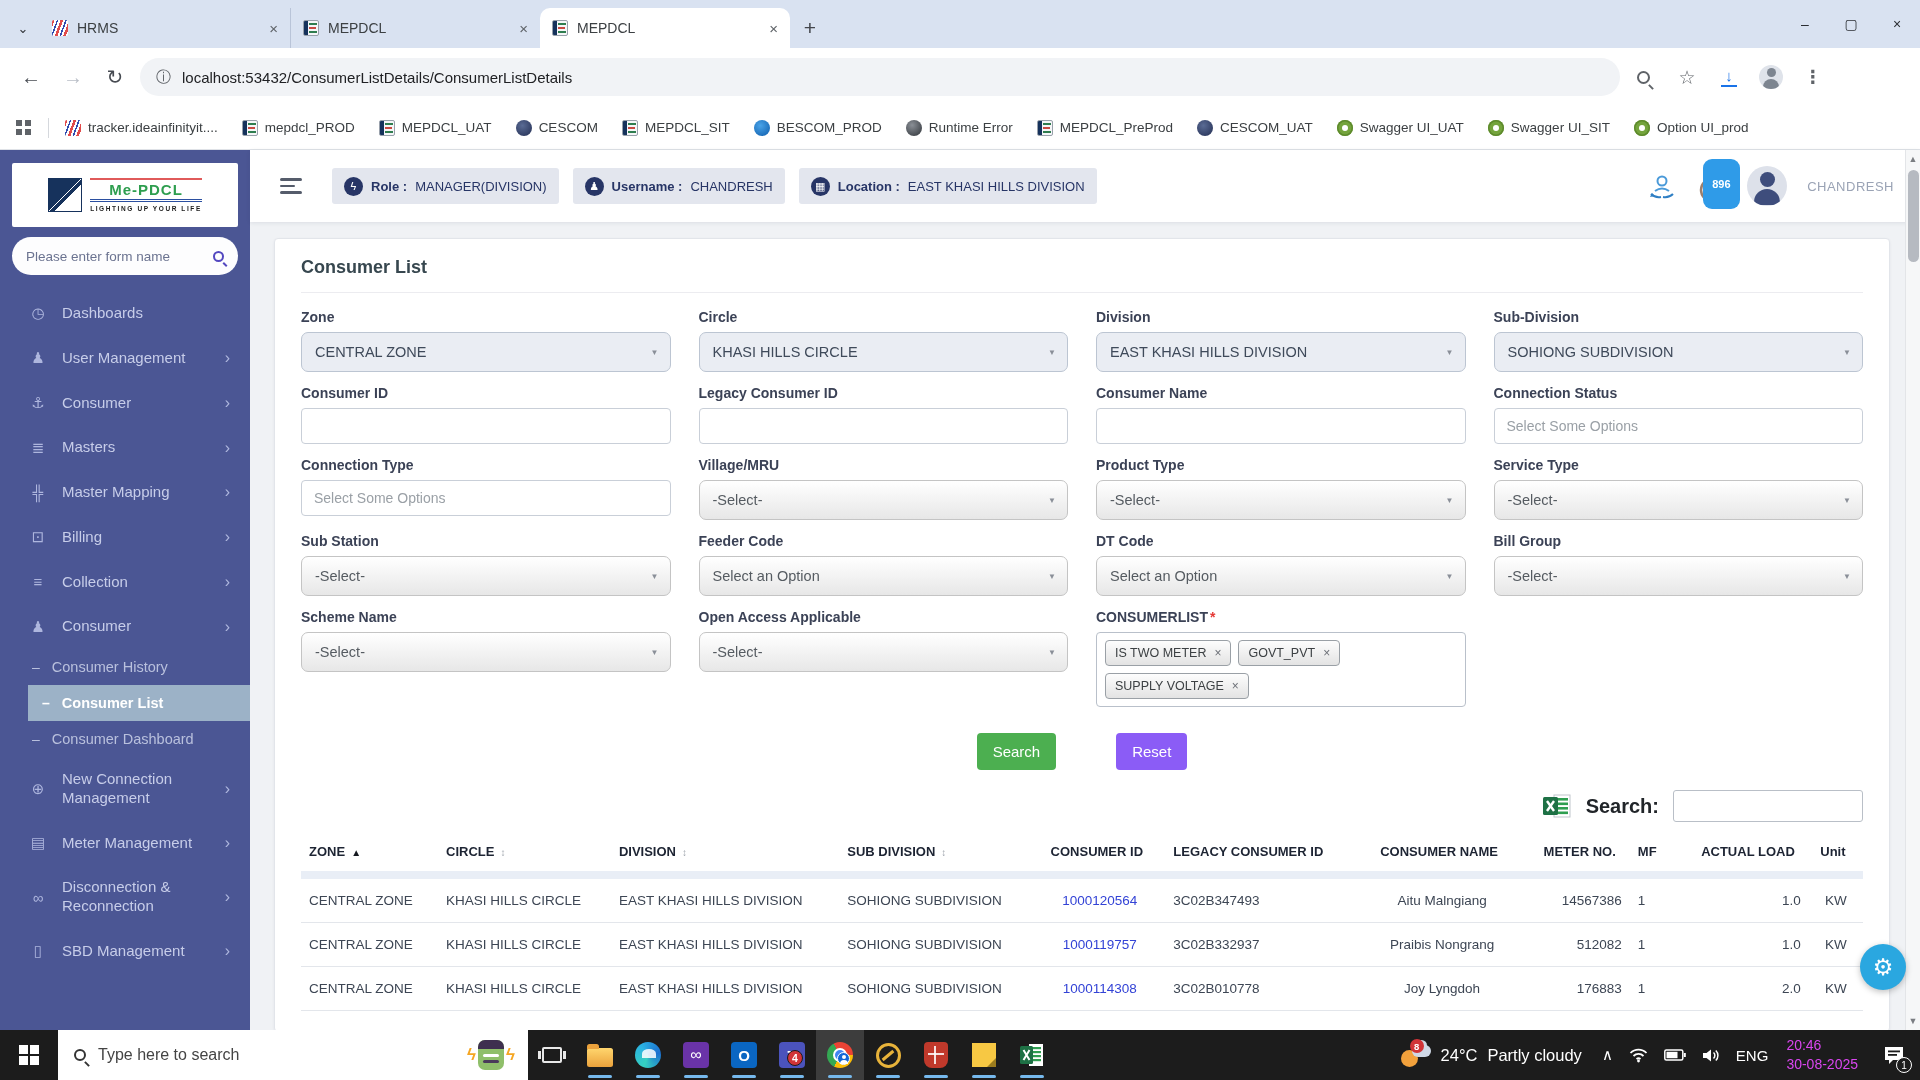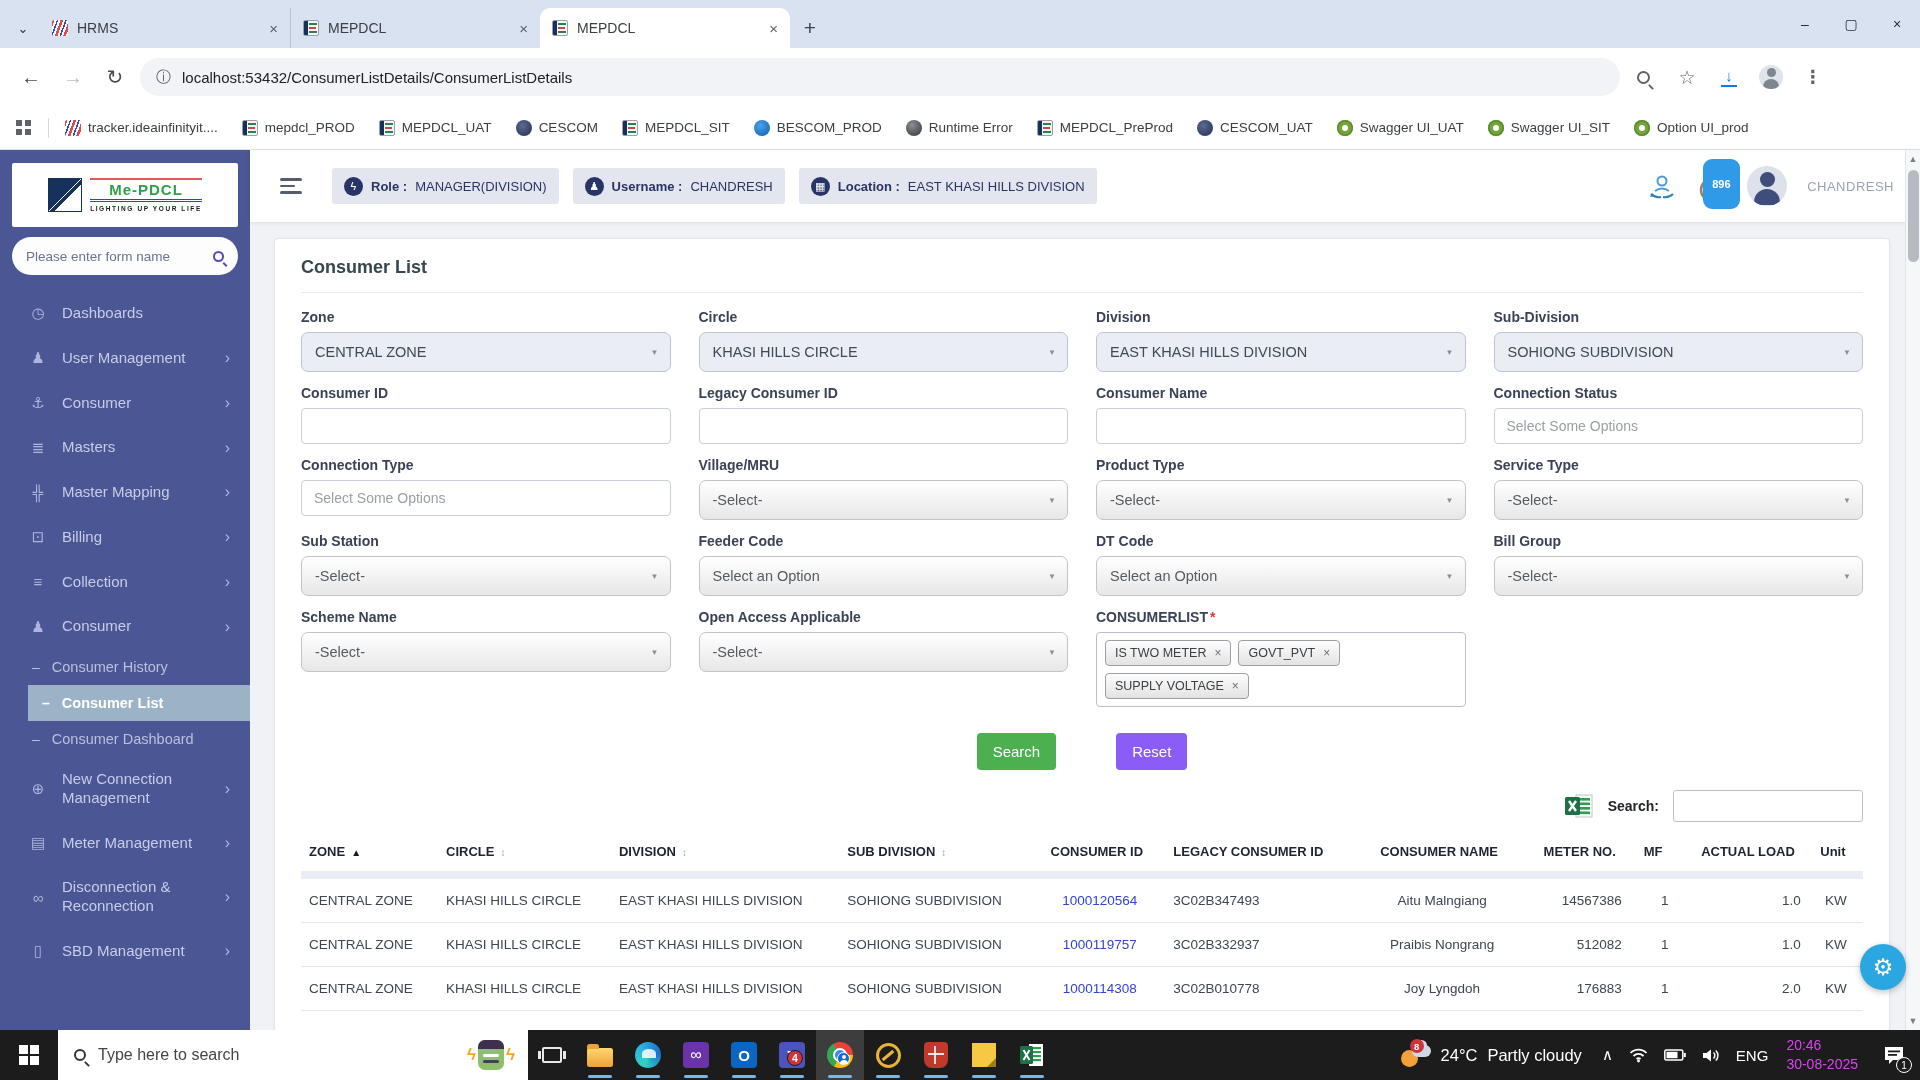--- a/index.html
+++ b/index.html
@@ -117,34 +117,34 @@
   .btn-row { display: flex; justify-content: center; gap: 12px; margin: 26px 0 20px; }
   .btn { border: none; border-radius: 4px; color: #fff; font-size: 15px; padding: 10px 16px; cursor: pointer; font-family: inherit; }
   .btn-search { background: #4caf50; }
   .btn-reset { background: #8b5cf6; margin-left: 48px; }
 
   .result-line { font-size: 15.5px; margin-bottom: 4px; }
   .result-line .r-label { color: #e53935; font-weight: bold; }
   .result-line .r-text { color: #455a64; font-weight: bold; }
 
   .table-tools { display: flex; justify-content: flex-end; align-items: center; gap: 14px; margin: 6px 0 10px; }
-  .table-tools .lbl { font-size: 14px; font-weight: bold; color: #212529; }
+  .table-tools .lbl { font-size: 20px; font-weight: bold; color: #212529; }
   .tbl-search { width: 190px; height: 32px; border: 1px solid #b9bfc7; border-radius: 3px; padding: 0 8px; font-size: 14px; outline: none; font-family: inherit; }
 
   table.grid { width: 100%; border-collapse: collapse; }
   table.grid thead th { font-size: 13px; font-weight: bold; color: #1d2433; padding: 12px 8px; border-bottom: 8px solid #e9eef6; white-space: nowrap; }
   table.grid tbody td { font-size: 13.5px; color: #3d4654; padding: 14px 8px; border-bottom: 1px solid #e3e6eb; white-space: nowrap; }
   table.grid .sort { font-size: 10px; color: #9aa0a9; margin-left: 6px; }
   table.grid th[data-sort="asc"] .sort { color: #14181f; }
   table.grid th:nth-child(-n+4), table.grid td:nth-child(-n+4) { text-align: left; }
   table.grid th:nth-child(5), table.grid td:nth-child(5) { text-align: center; }
   table.grid th:nth-child(6), table.grid td:nth-child(6) { text-align: left; }
   table.grid th:nth-child(7), table.grid td:nth-child(7) { text-align: center; }
   table.grid th:nth-child(8), table.grid td:nth-child(8) { text-align: right; }
-  table.grid th:nth-child(9), table.grid td:nth-child(9) { text-align: right; }
+  table.grid th:nth-child(9), table.grid td:nth-child(9) { text-align: left; }
   table.grid th:nth-child(10), table.grid td:nth-child(10) { text-align: right; }
   table.grid th:nth-child(11), table.grid td:nth-child(11) { text-align: center; }
   .cid-link { color: #3343d6; cursor: pointer; }
 
   
   .pg-scroll { position: absolute; right: 0; top: 150px; width: 15px; height: 880px; background: #f6f7f8; border-left: 1px solid #e3e5e8; z-index: 5; }
   .pg-scroll .arr { display: block; text-align: center; color: #7a7d82; font-size: 9px; padding: 4px 0; }
   .pg-scroll .arr.down { position: absolute; bottom: 0; left: 0; right: 0; }
   .pg-thumb { position: absolute; top: 20px; left: 2px; width: 11px; height: 92px; background: #b6bac1; border-radius: 6px; }
 

